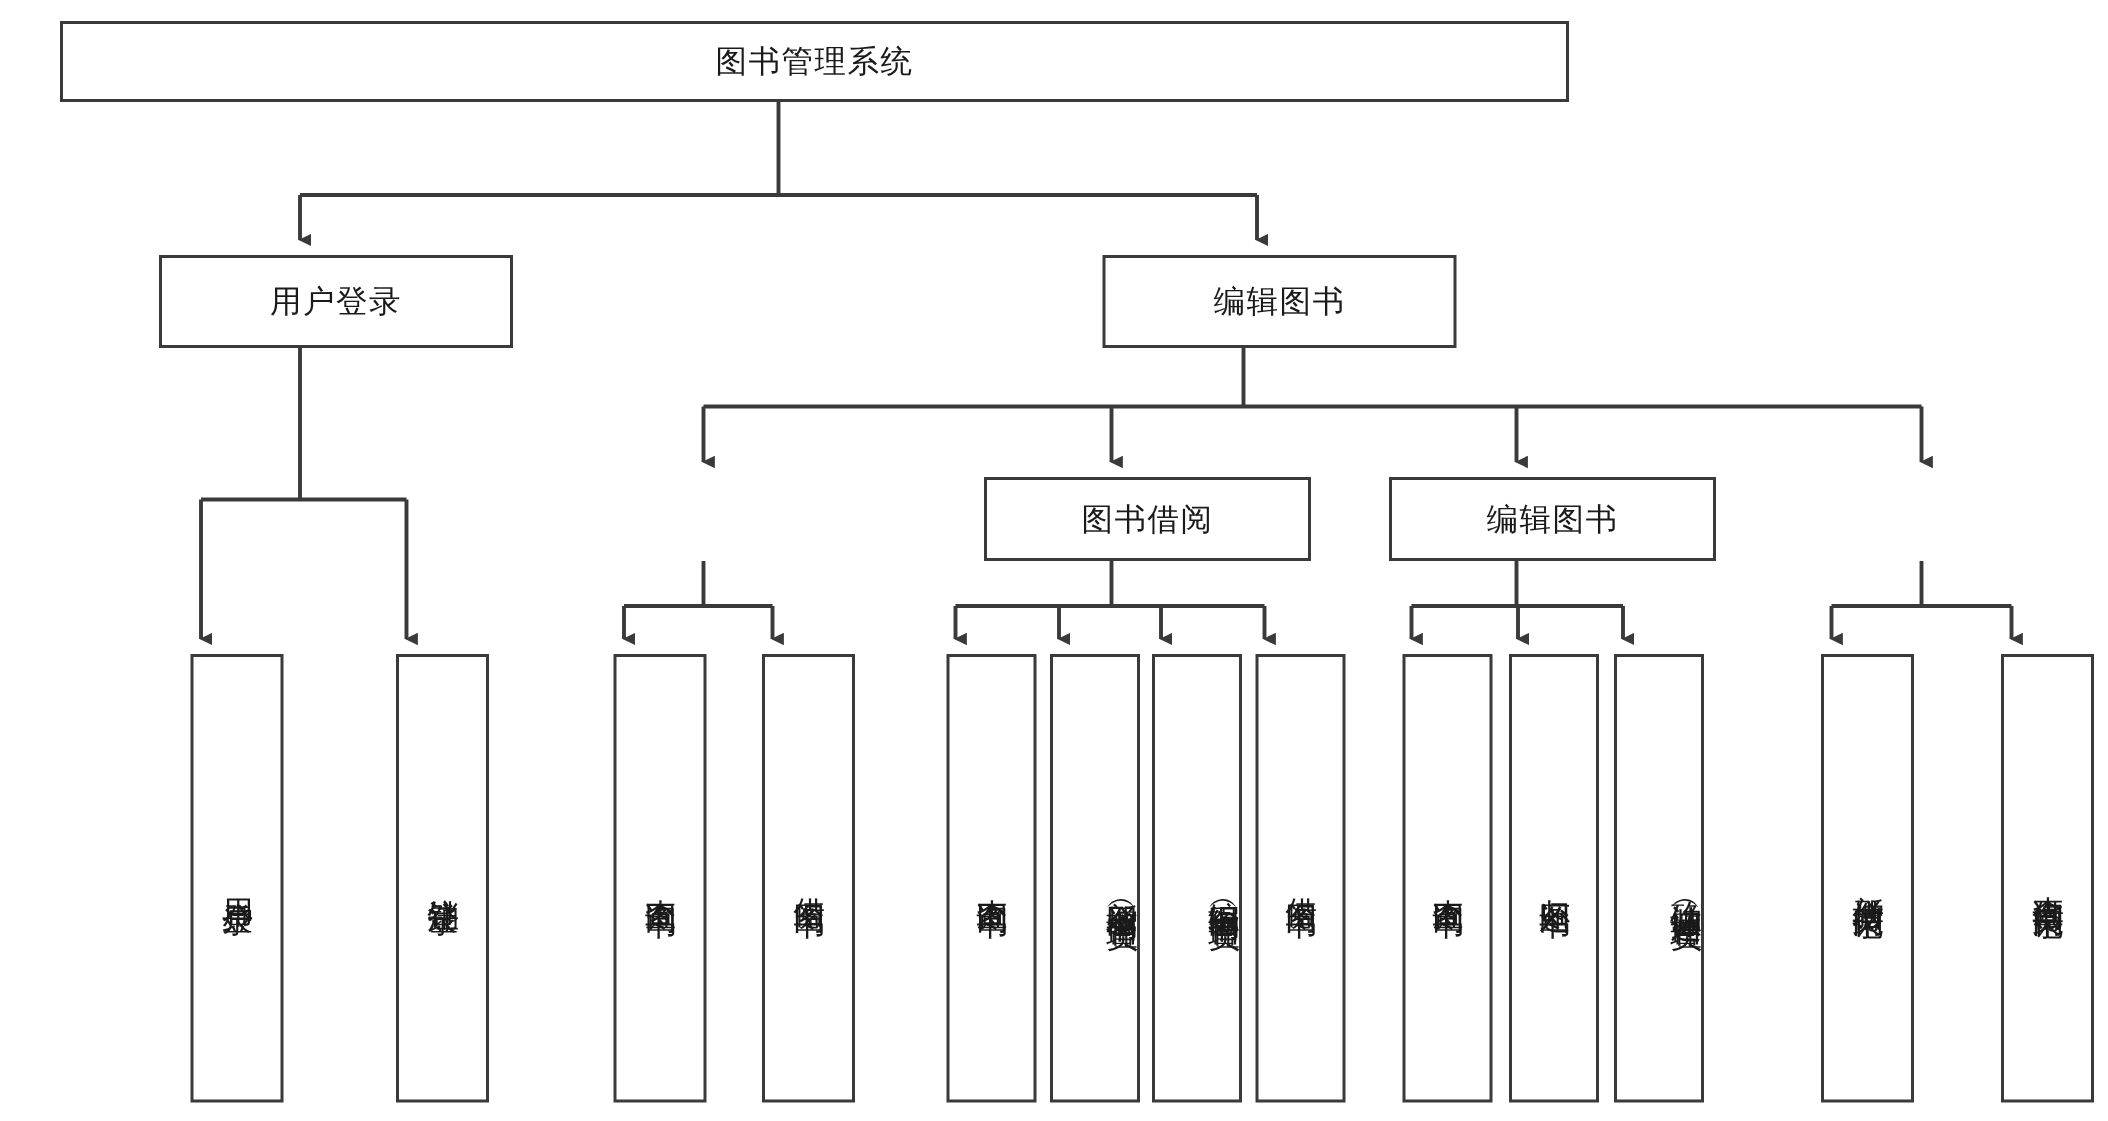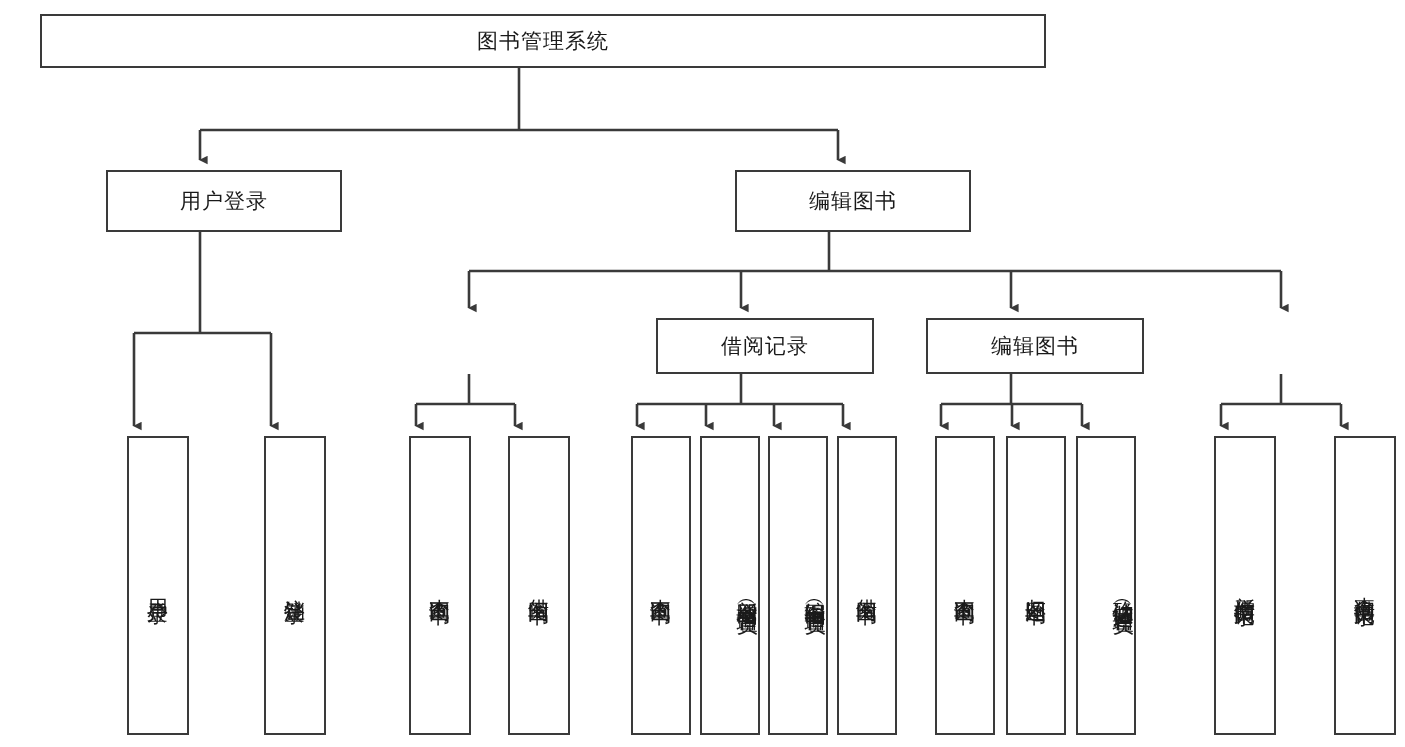--- a/index.html
+++ b/index.html
@@ -128,21 +128,21 @@
   </div>
 
   <div class="node horiz" style="left:82px; top:170px; width:236px; height:62px;">
     <span class="label">用户登录</span>
   </div>
   <div class="node horiz" style="left:711px; top:170px; width:236px; height:62px;">
     <span class="label">编辑图书</span>
   </div>
 
   <div class="node horiz" style="left:632px; top:318px; width:218px; height:56px;">
-    <span class="label">借阅记录</span>
+    <span class="label">图书借阅</span>
   </div>
   <div class="node horiz" style="left:902px; top:318px; width:218px; height:56px;">
     <span class="label">编辑图书</span>
   </div>
 
   <div class="node vert align-mid" style="left:103px; top:436px; width:62px; height:299px;">
     <span class="label">用户登录</span>
   </div>
   <div class="node vert align-mid" style="left:240px; top:436px; width:62px; height:299px;">
     <span class="label">注销登录</span>

